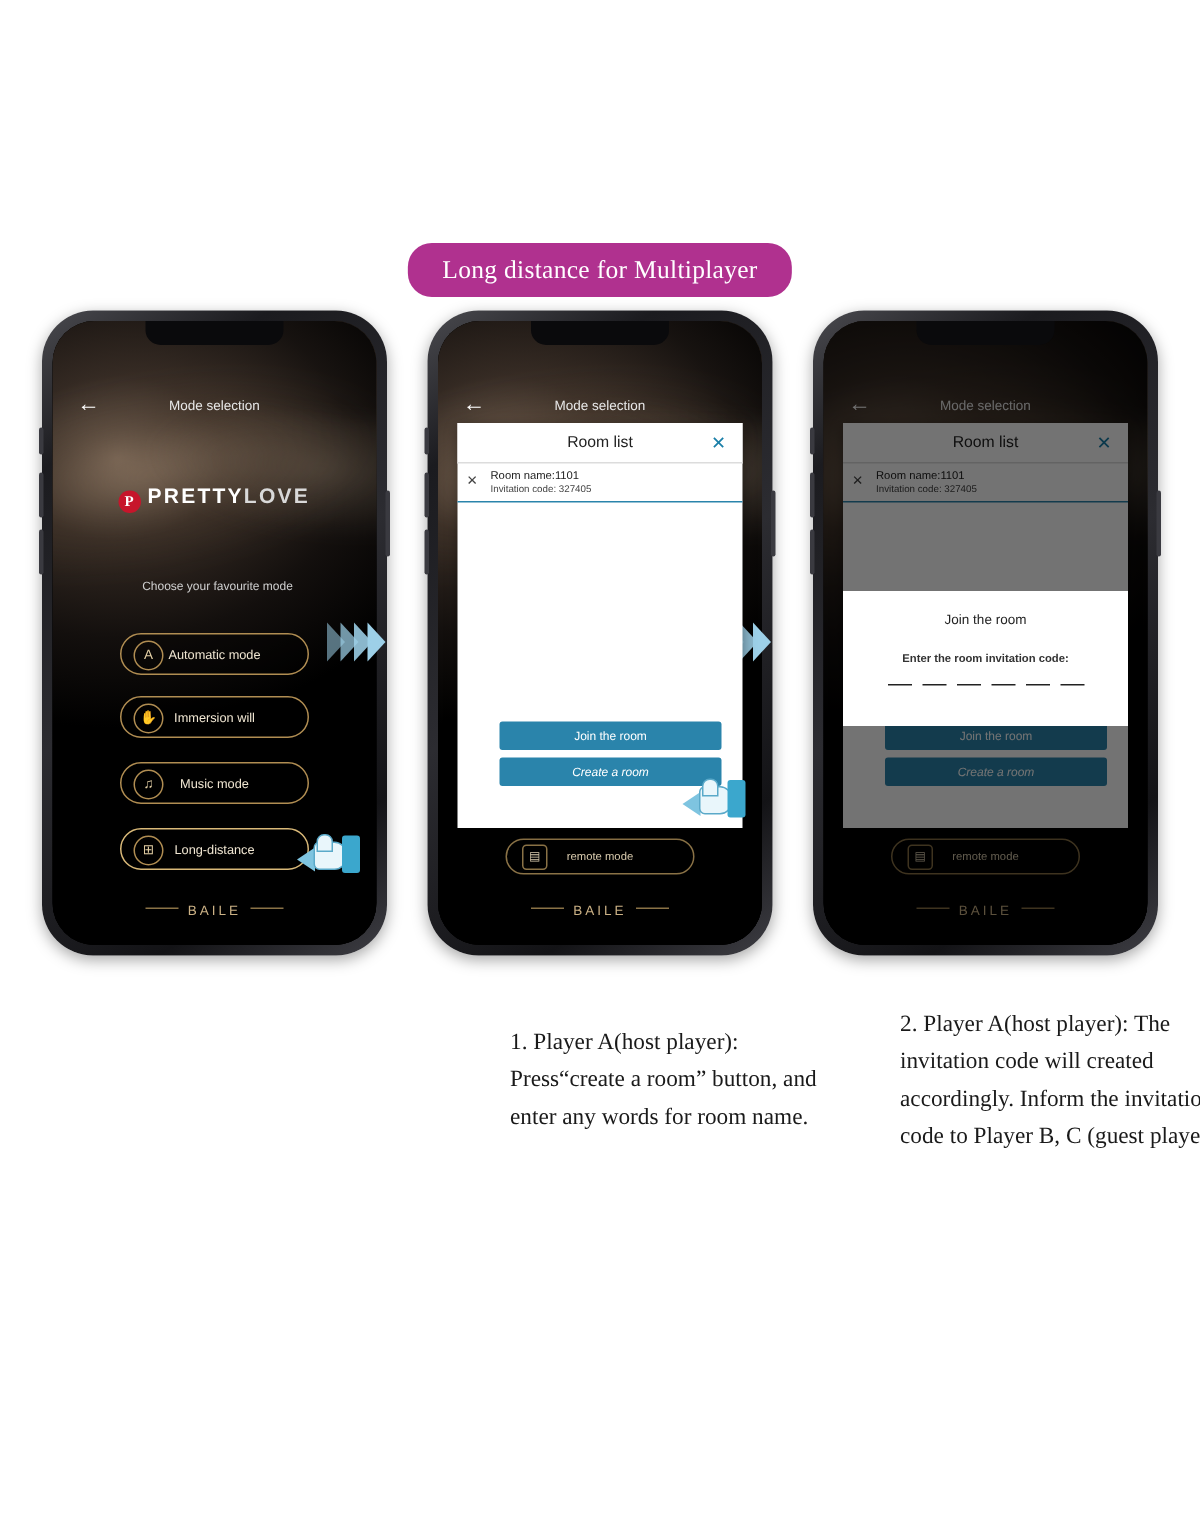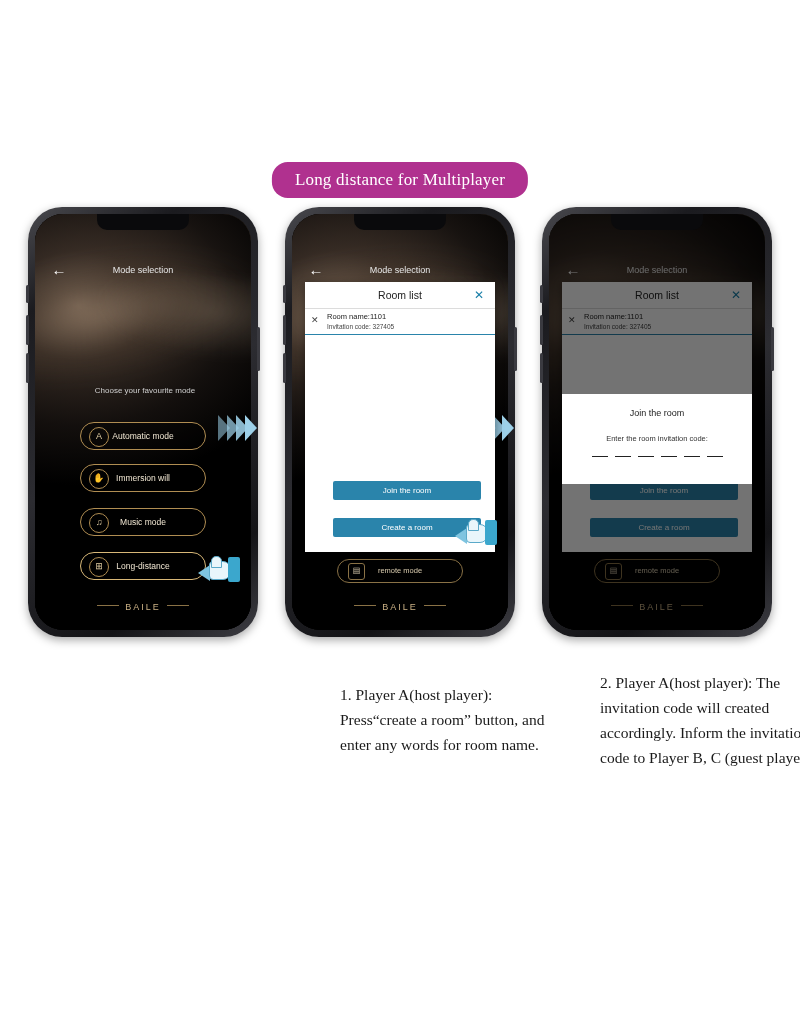--- a/index.html
+++ b/index.html
@@ -281,21 +281,21 @@
     width: 148px;
     height: 19px;
     background: #2a84ab;
     color: #ffffff;
     font-size: 8px;
     line-height: 19px;
     text-align: center;
     border-radius: 2px;
   }
   .dlg-join   { bottom: 52px; }
-  .dlg-create { bottom: 15px; }
+  .dlg-create { bottom: 28px; font-style: italic; }
 
   
   .dim-overlay {
     position: absolute;
     inset: 0;
     background: rgba(0,0,0,0.55);
     z-index: 31;
   }
   .join-panel {
     position: absolute;
@@ -309,20 +309,21 @@
     text-align: center;
     font-size: 9px;
     color: #222;
     padding-top: 14px;
   }
   .join-sub {
     text-align: center;
     font-size: 7.5px;
     color: #333;
     padding-top: 16px;
+    font-weight: bold;
   }
   .code-blanks {
     display: flex;
     justify-content: center;
     gap: 7px;
     padding-top: 12px;
   }
   .code-blanks span {
     display: block;
     width: 16px;
@@ -417,20 +418,23 @@
   <div class="side-btn sb-r1"></div>
   <div class="screen">
     <div class="app-bg">
       <div class="swirl"></div>
       <div class="swirl2"></div>
     </div>
     <div class="notch"></div>
     <div class="back-arrow">←</div>
     <div class="topbar">Mode selection</div>
 
+    <div class="brand">
+      <span class="brand-logo">P</span><span>PRETTY</span><span class="love">LOVE</span>
+    </div>
 
     <div class="choose">Choose your favourite mode</div>
 
     <div class="mode-btn mb1">
       <span class="mi">A</span>
       <span>Automatic mode</span>
     </div>
     <div class="mode-btn mb2">
       <span class="mi">✋</span>
       <span>Immersion will</span>

